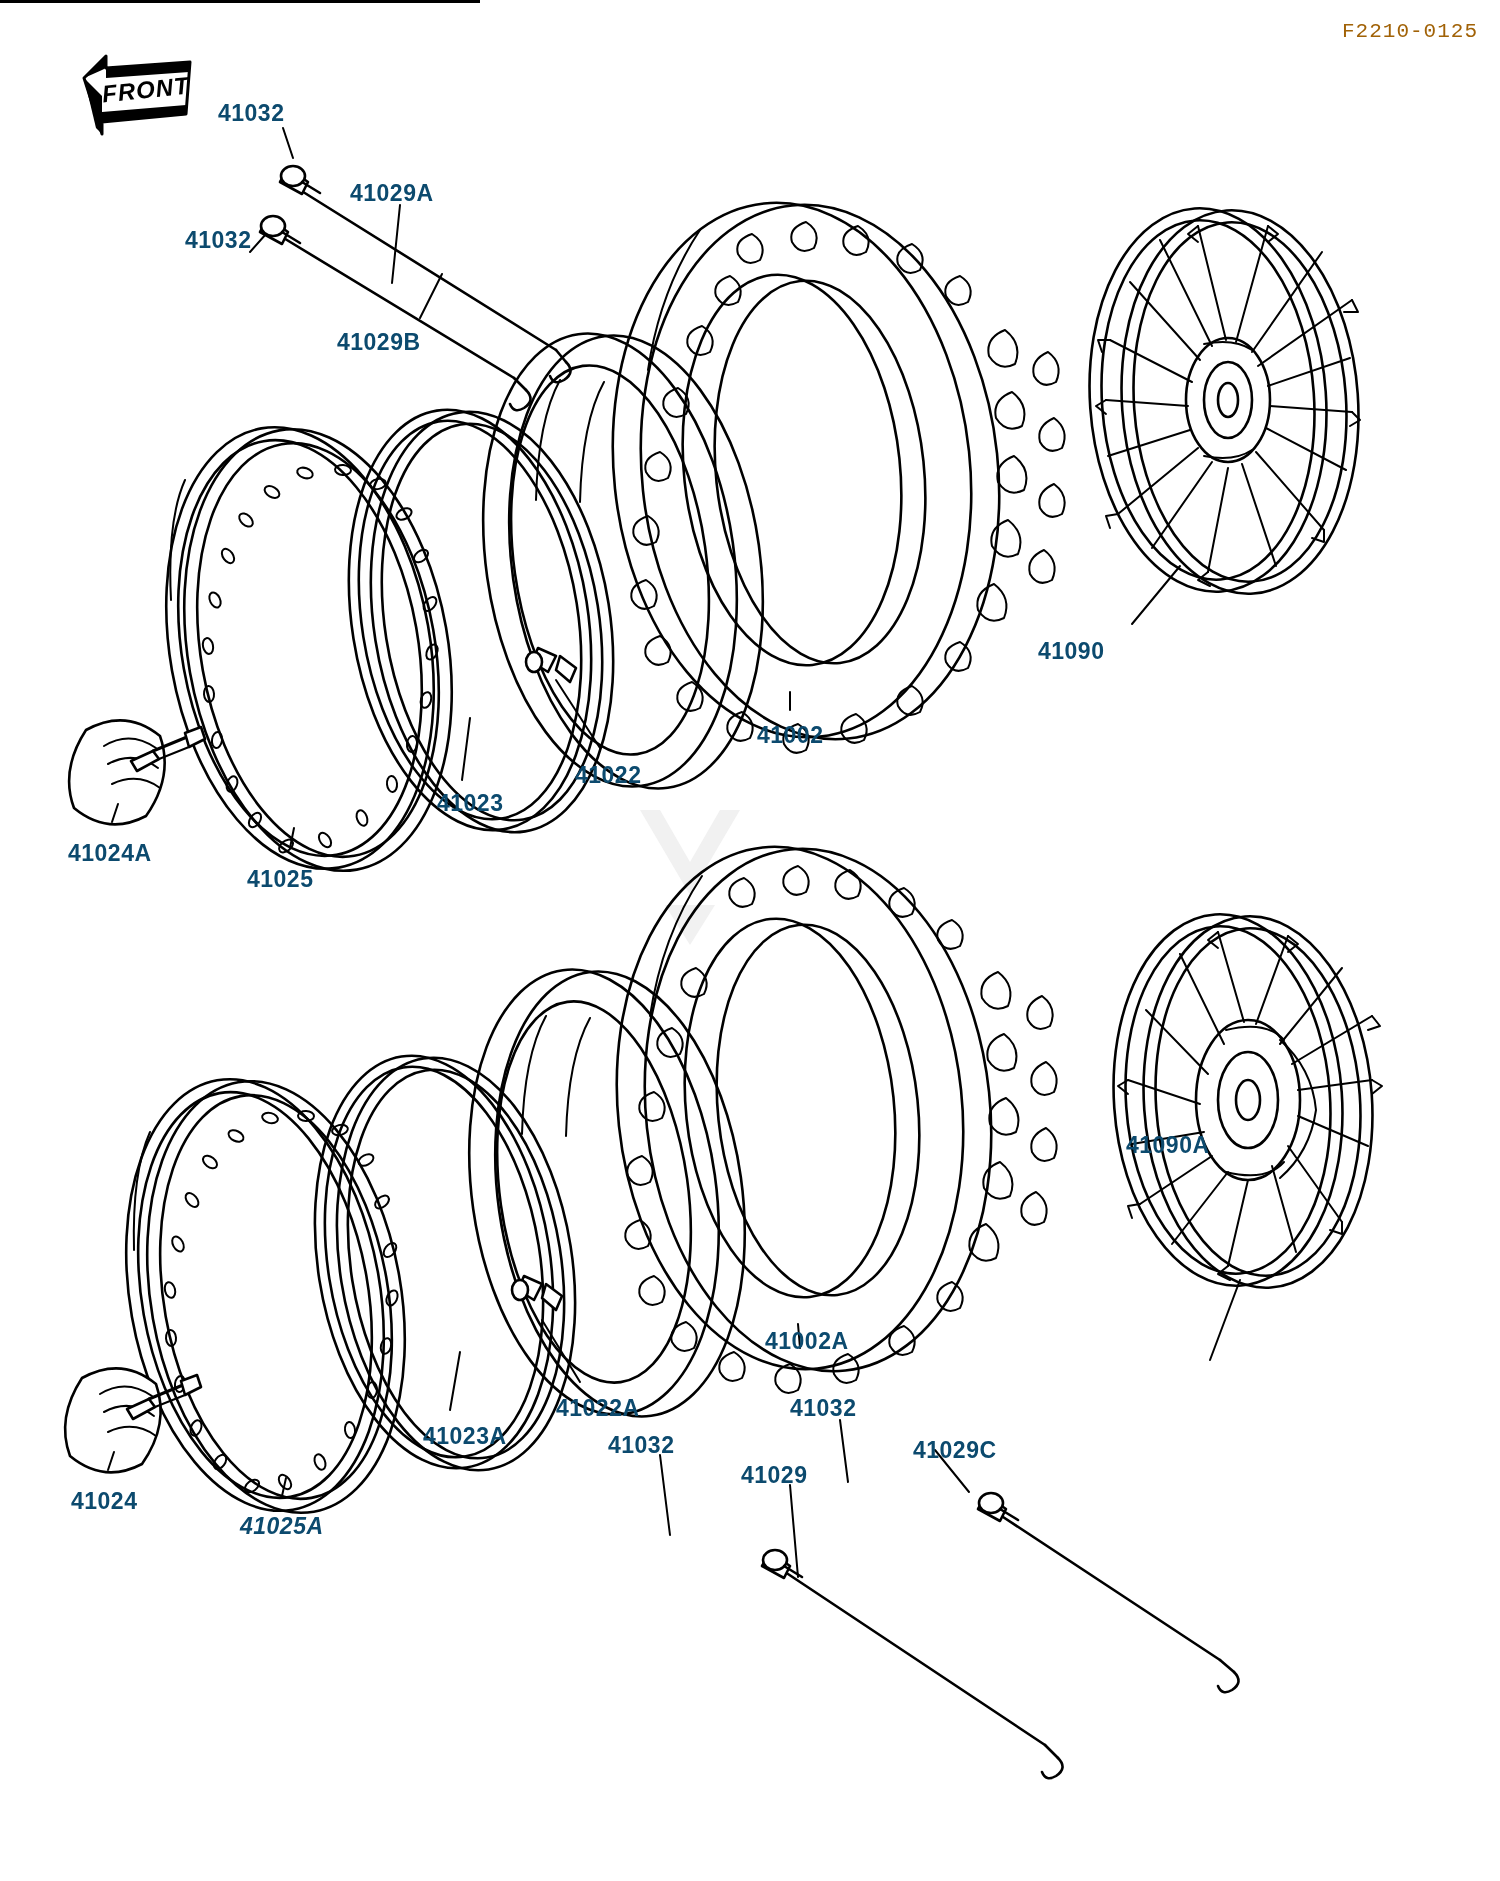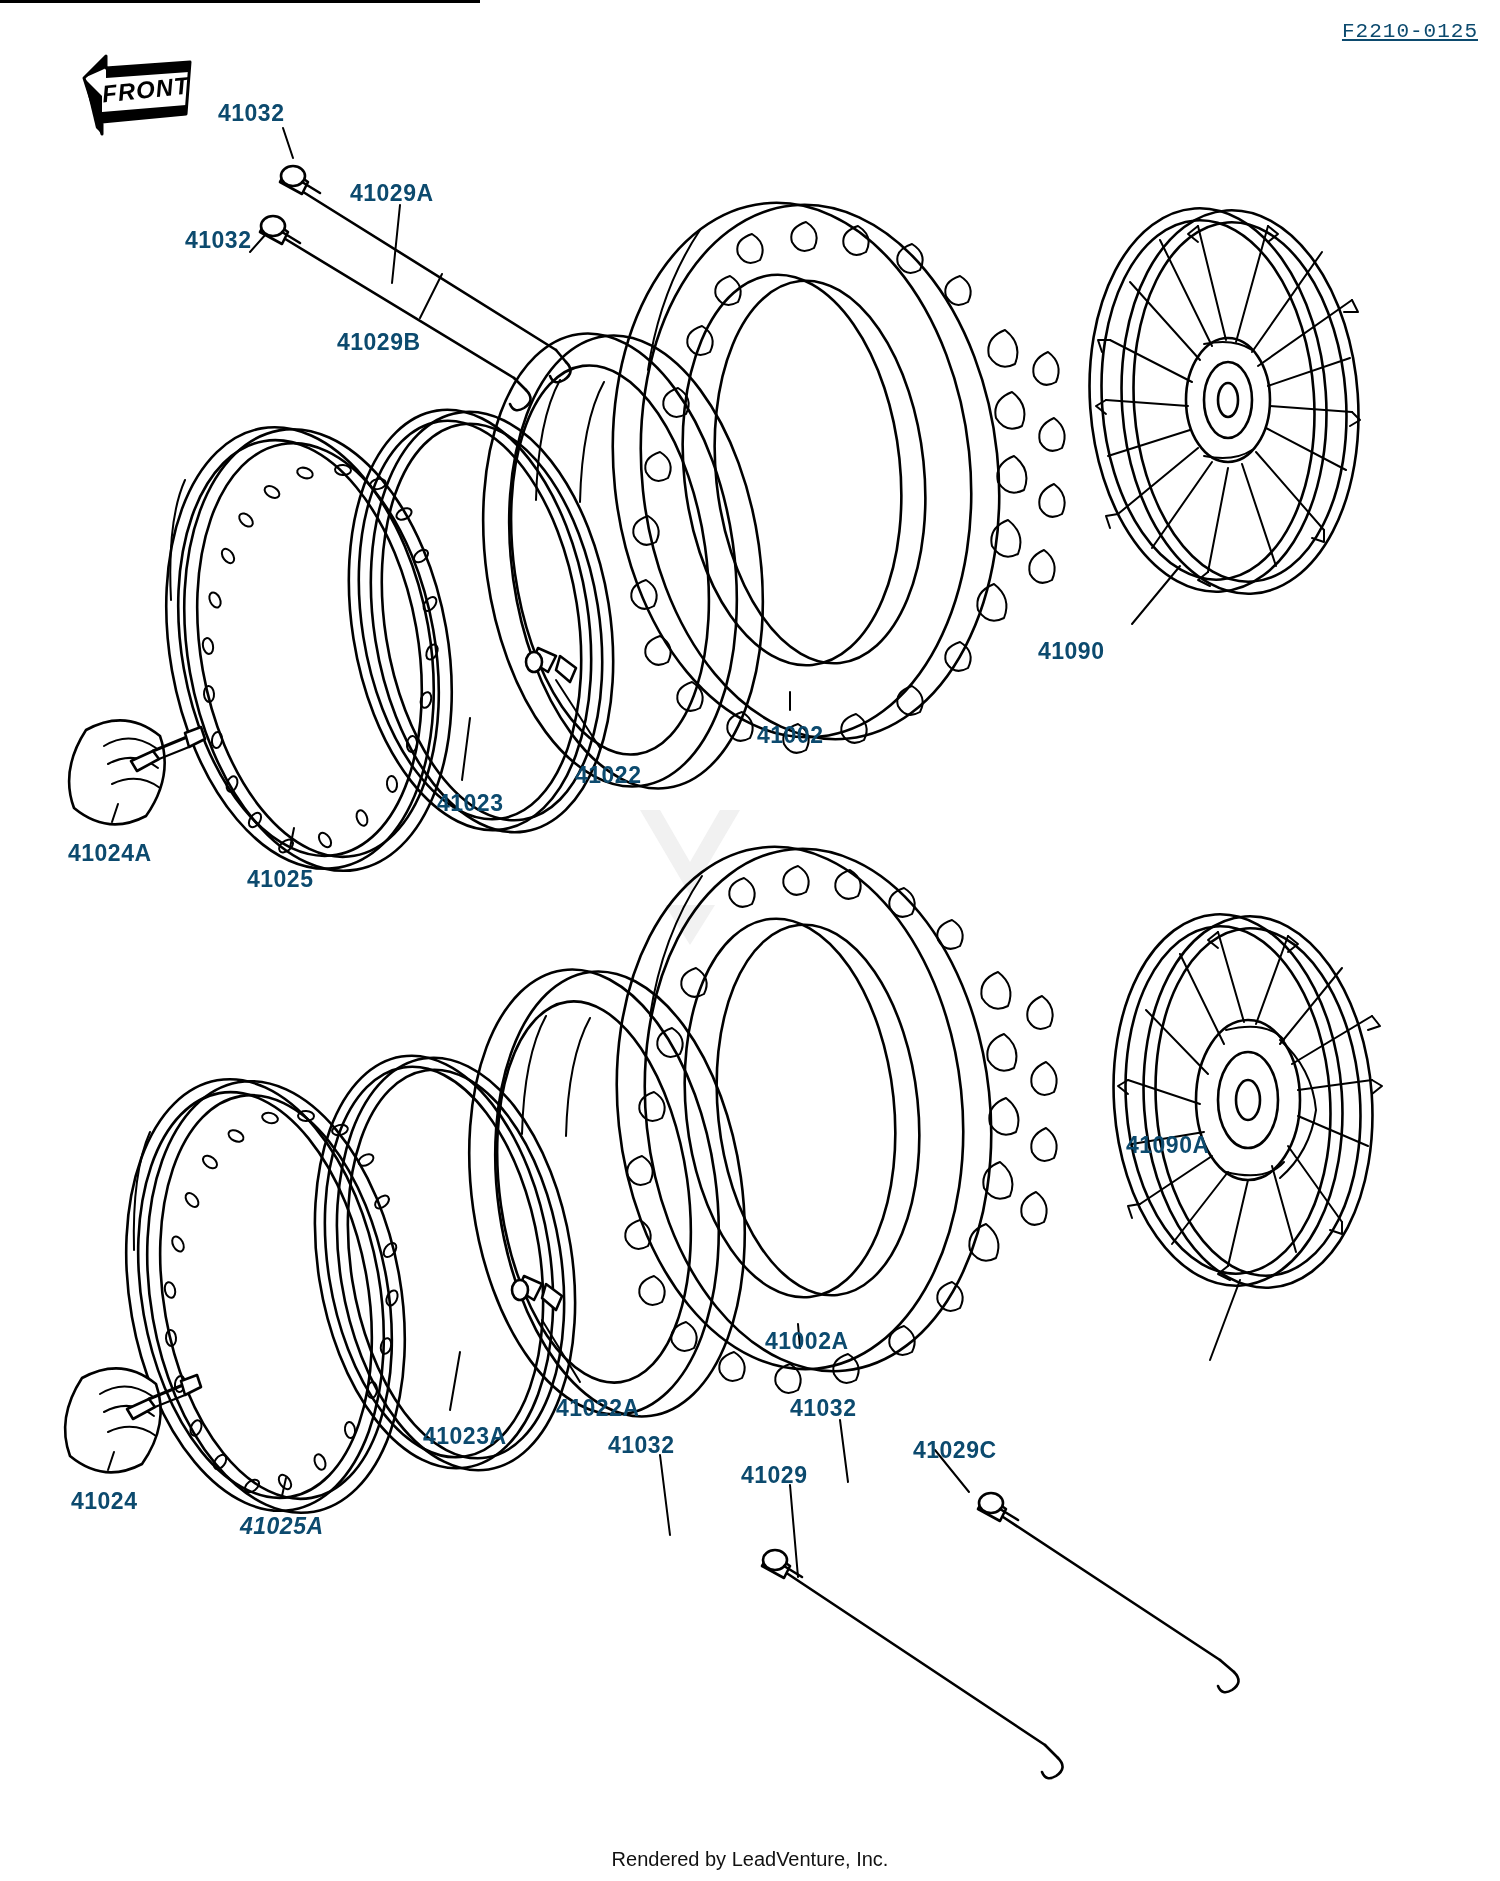--- a/index.html
+++ b/index.html
@@ -34,22 +34,21 @@
     white-space: nowrap;
     color: #0c4a6e;
   }
   .sheet-code {
     position: absolute;
     right: 22px;
     top: 20px;
     font-size: 21px;
     letter-spacing: 1px;
     font-family: "Liberation Mono", monospace;
-    color: #0c4a6e;
-    text-decoration: underline;
+    color: #a16207;
   }
   .footer-credit {
     position: absolute;
     left: 0;
     right: 0;
     bottom: 10px;
     text-align: center;
     font-size: 20px;
     color: #111;
   }
@@ -492,15 +491,14 @@
   <div class="callout" style="left:765px; top:1328px;">41002A</div>
   <div class="callout" style="left:556px; top:1395px;">41022A</div>
   <div class="callout" style="left:790px; top:1395px;">41032</div>
   <div class="callout" style="left:913px; top:1424px;margin-top:13px;">41029C</div>
   <div class="callout" style="left:423px; top:1423px;">41023A</div>
   <div class="callout" style="left:608px; top:1432px;">41032</div>
   <div class="callout" style="left:741px; top:1462px;">41029</div>
   <div class="callout" style="left:71px; top:1488px;">41024</div>
   <div class="callout" style="left:240px; top:1513px;font-style:italic;">41025A</div>
 
-  <div class="footer-credit">Rendered by LeadVenture, Inc.</div>
 
 </div>
 
 </body></html>

